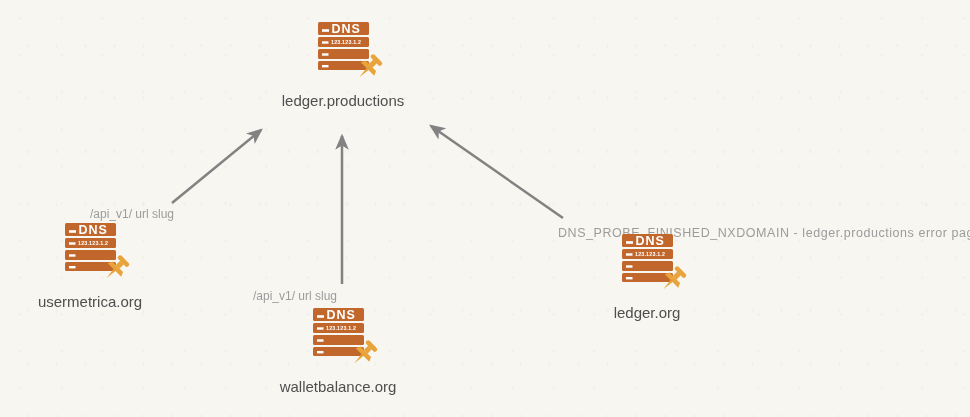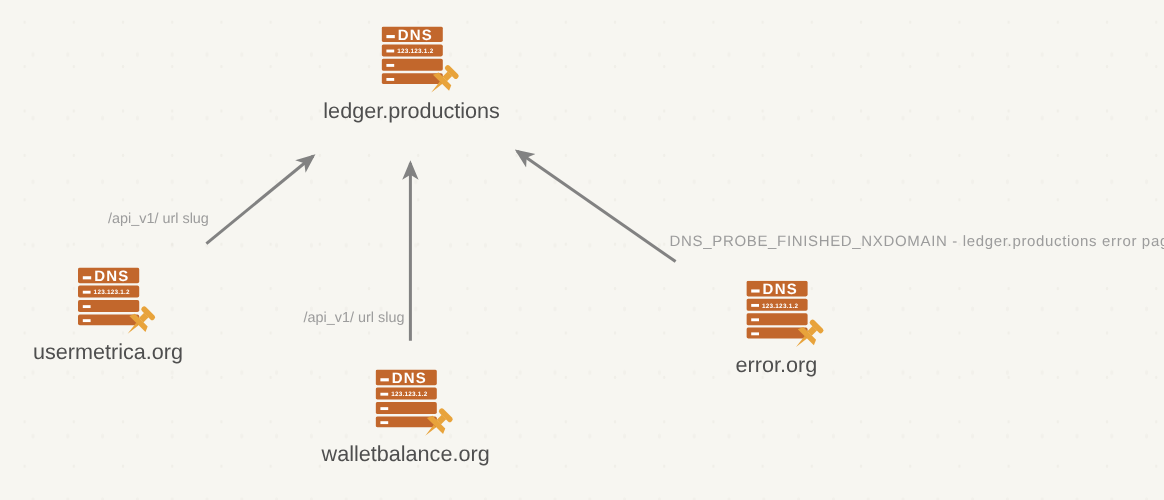--- a/index.html
+++ b/index.html
@@ -9,31 +9,31 @@
     background-image:
       radial-gradient(rgba(150,140,120,0.07) 1px, transparent 1.3px),
       radial-gradient(rgba(150,140,120,0.05) 1px, transparent 1.3px);
     background-size:41px 37px, 29px 53px;
     background-position:0 0, 13px 19px;
     font-family:"Liberation Sans", sans-serif;
   }
   .edges{position:absolute;left:0;top:0;}
   .edges line{stroke:#828282;stroke-width:2.5;}
   .edge-label{
-    position:absolute;color:#9c9c9c;font-size:12px;white-space:nowrap;
+    position:absolute;color:#9c9c9c;font-size:12px;white-space:nowrap;margin-top:32px;
   }
   .edge-label.long{font-size:12.5px;letter-spacing:0.55px;}
   .align-right{text-align:right;}
   .node{
     position:absolute;width:180px;display:flex;flex-direction:column;align-items:center;
     cursor:default;
   }
   .dns-icon{margin-left:17px;display:block;}
   .node-label{
-    color:#4f4f4f;font-size:18px;white-space:nowrap;
+    margin-top:10px;color:#4f4f4f;font-size:15px;white-space:nowrap;
   }
   .icon-title{font-family:"Liberation Sans",sans-serif;font-weight:bold;fill:#ffffff;font-size:12.5px;letter-spacing:1px;}
   .icon-ip{font-family:"Liberation Sans",sans-serif;font-weight:bold;fill:#ffffff;font-size:5.3px;letter-spacing:0.2px;}
   .defs-svg{position:absolute;width:0;height:0;}
 </style>
 </head>
 <body>
 
 <div class="canvas">
 
@@ -95,16 +95,16 @@
     <svg class="dns-icon" width="68" height="60" viewBox="0 0 68 60">
         <use href="#dns-entity"></use>
       </svg>
     <div class="node-label">walletbalance.org</div>
   </div>
 
   <div class="node" style="left:557px;top:234px;">
     <svg class="dns-icon" width="68" height="60" viewBox="0 0 68 60">
         <use href="#dns-entity"></use>
       </svg>
-    <div class="node-label">error.org</div>
+    <div class="node-label">ledger.org</div>
   </div>
 
 </div>
 
 </body></html>

